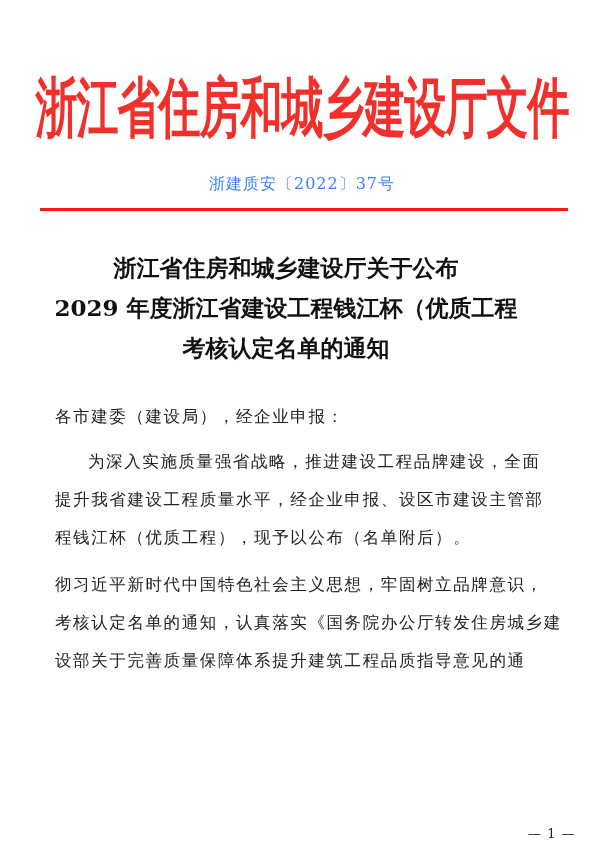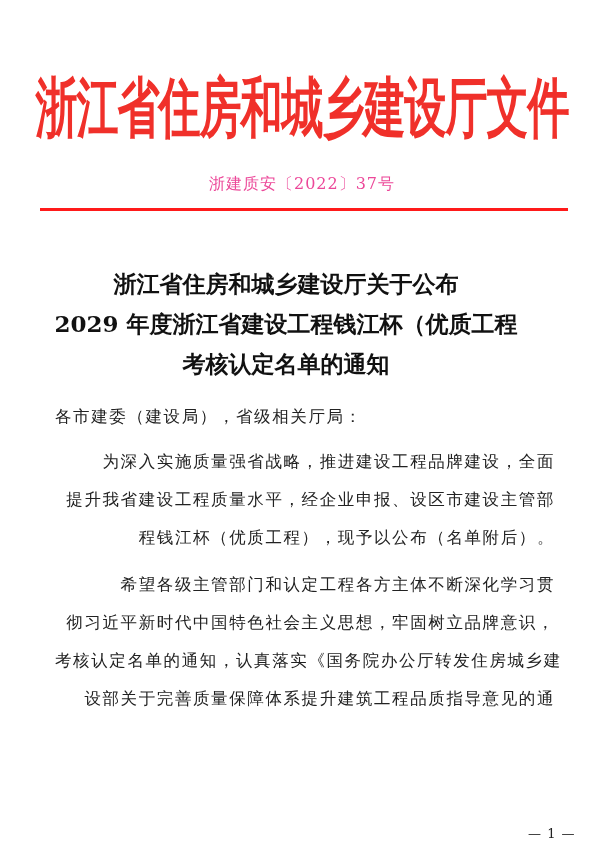--- a/index.html
+++ b/index.html
@@ -6,37 +6,37 @@
   body { width: 604px; height: 853px; position: relative; overflow: hidden;
          font-family: "DejaVu Serif", "Liberation Serif", serif; color: #111; }
   .masthead {
     position: absolute; left: 0; top: 46px; width: 604px; text-align: center;
     color: #f0302a; font-family: "DejaVu Sans", "Liberation Sans", sans-serif;
     font-weight: bold; font-size: 42px; line-height: 80px; letter-spacing: -1px;
     transform: scaleY(1.55); transform-origin: center top; white-space: nowrap;
   }
   .doc-number {
     position: absolute; left: 0; top: 173px; width: 604px; text-align: center;
-    font-size: 16px; line-height: 22px; letter-spacing: 1px; color: #ec4899;
+    font-size: 16px; line-height: 22px; letter-spacing: 1px; color: #3b82f6;
   }
   .red-rule {
     position: absolute; left: 40px; top: 208px; width: 528px; height: 3px;
     background: #ff1a1a;
   }
   .title {
-    position: absolute; left: 0; top: 264px; width: 572px; text-align: center;
+    position: absolute; left: 0; top: 248px; width: 572px; text-align: center;
     font-weight: bold; font-size: 23px; line-height: 40px; color: #111;
   }
   .title div { white-space: nowrap; }
   .body-text {
     position: absolute; left: 55px; top: 405px; width: 500px;
     font-size: 16.5px; color: #222; letter-spacing: 1.6px;
   }
   .salutation { line-height: 24px; margin-bottom: 14px; white-space: nowrap; }
-  .line { height: 38px; line-height: 38px; white-space: nowrap; text-align: right; }
+  .line { height: 38px; line-height: 38px; white-space: nowrap; }
   .indent { padding-left: 33px; }
   .page-number {
     position: absolute; left: 528px; top: 826px; font-size: 13px; color: #222;
     letter-spacing: 1px; white-space: nowrap;
   }
 </style>
 </head>
 <body>
 
 <div class="masthead">浙江省住房和城乡建设厅文件</div>
@@ -45,29 +45,28 @@
 
 <div class="red-rule"></div>
 
 <div class="title">
   <div>浙江省住房和城乡建设厅关于公布</div>
   <div>2029 年度浙江省建设工程钱江杯（优质工程</div>
   <div>考核认定名单的通知</div>
 </div>
 
 <div class="body-text">
-  <div class="salutation">各市建委（建设局），省级相关厅局：</div>
+  <div class="salutation">各市建委（建设局），经企业申报：</div>
 
   <div>
     <div class="line indent">为深入实施质量强省战略，推进建设工程品牌建设，全面</div>
     <div class="line">提升我省建设工程质量水平，经企业申报、设区市建设主管部</div>
     <div class="line">程钱江杯（优质工程），现予以公布（名单附后）。</div>
   </div>
 
   <div style="margin-top:9px;">
-    <div class="line indent">希望各级主管部门和认定工程各方主体不断深化学习贯</div>
     <div class="line">彻习近平新时代中国特色社会主义思想，牢固树立品牌意识，</div>
     <div class="line">考核认定名单的通知，认真落实《国务院办公厅转发住房城乡建</div>
     <div class="line">设部关于完善质量保障体系提升建筑工程品质指导意见的通</div>
   </div>
 </div>
 
 <div class="page-number">— 1 —</div>
 
 </body></html>

